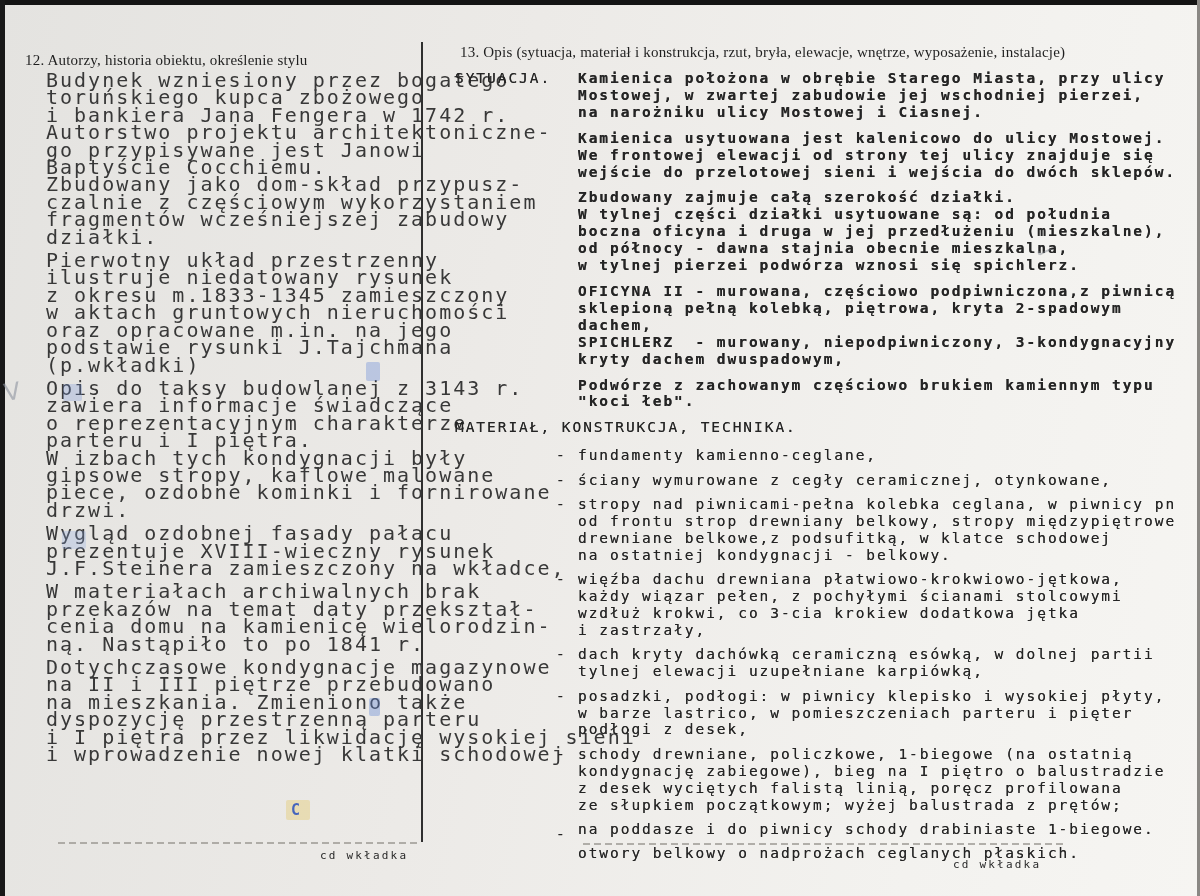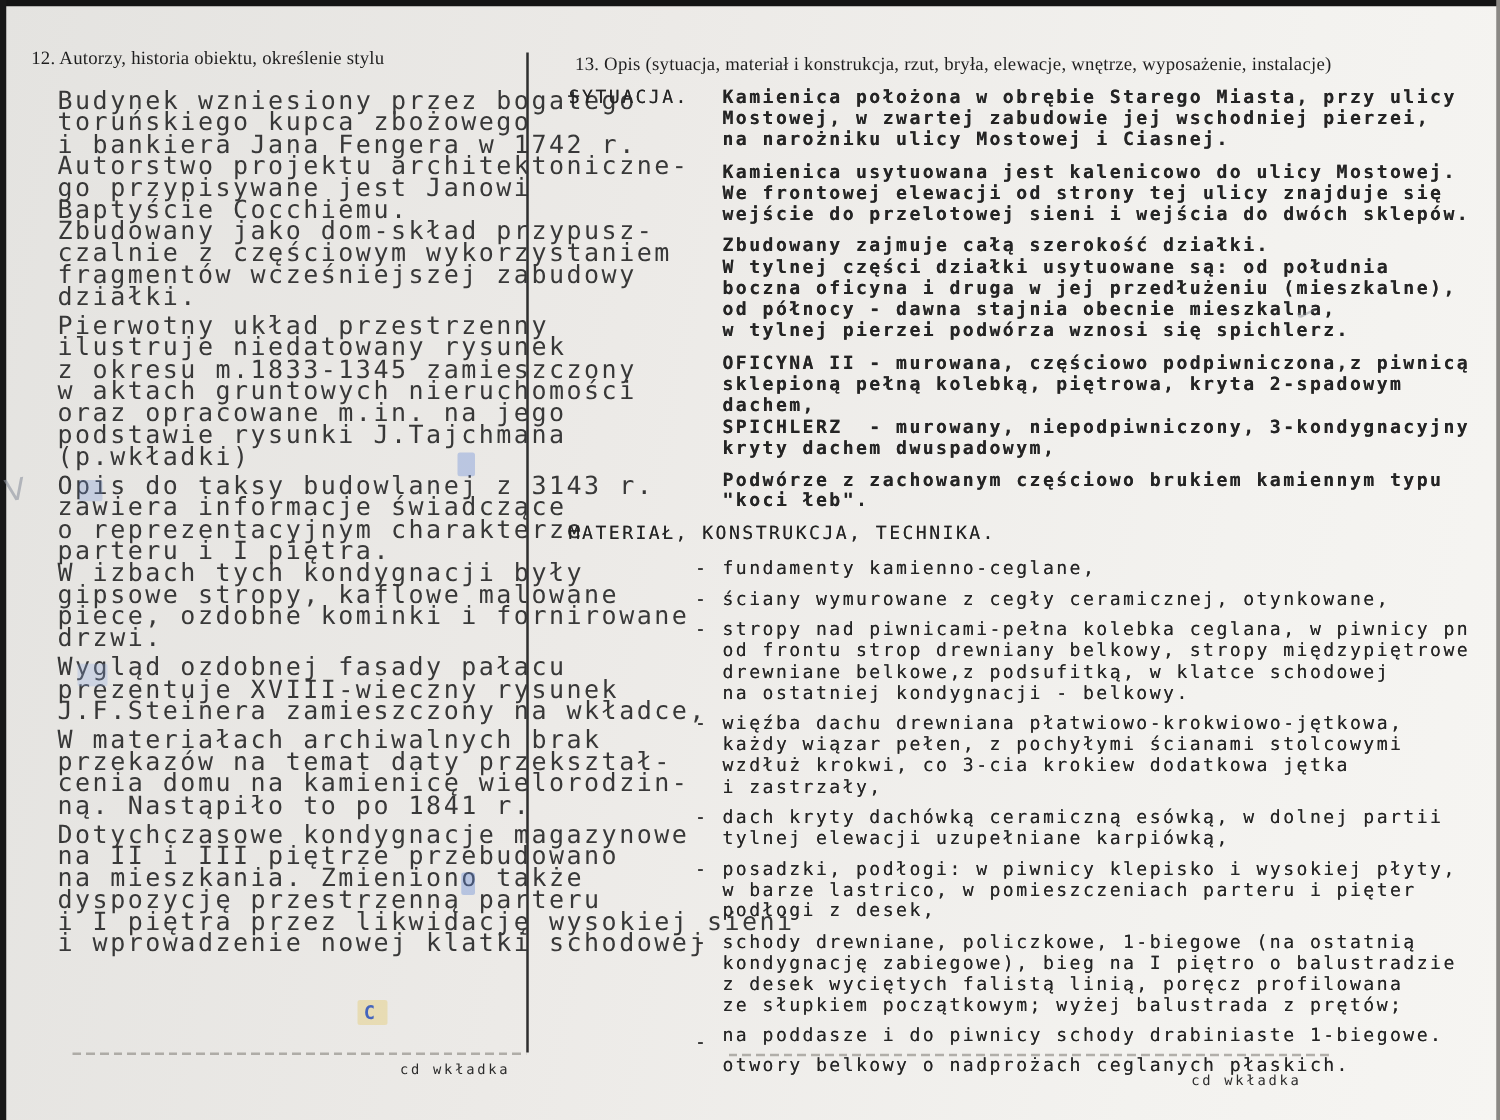--- a/index.html
+++ b/index.html
@@ -14,21 +14,21 @@
   
   .edge-top{position:absolute;left:0;top:0;width:1200px;height:5px;background:#141414;}
   .edge-left{position:absolute;left:0;top:0;width:5px;height:896px;background:#181818;}
   .edge-right{position:absolute;right:0;top:0;width:3px;height:896px;background:#8a8884;}
   
   .formlabel{
     position:absolute;
     font-family:"Liberation Serif", serif;
     font-size:15px;color:#1f1f1f;letter-spacing:.2px;white-space:pre;
   }
-  #lbl12{left:25px;top:39px;font-family:Liberation Serif, serif;}
+  #lbl12{left:25px;top:52px;font-family:Liberation Serif, serif;}
   #lbl13{left:460px;top:44px;}
   
   .divider{position:absolute;left:421px;top:42px;width:2px;height:800px;background:#2f2f2f;}
   
   .tw{white-space:pre;}
   .leftcol{
     position:absolute;left:46px;top:72px;width:420px;
     font-size:20px;line-height:17.4px;letter-spacing:2px;color:#383838;
   }
   .leftcol .para{margin:0 0 6px 0;}

